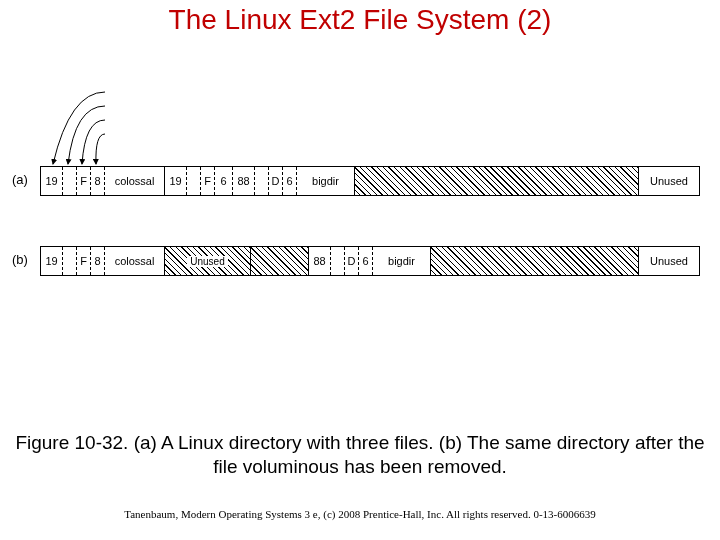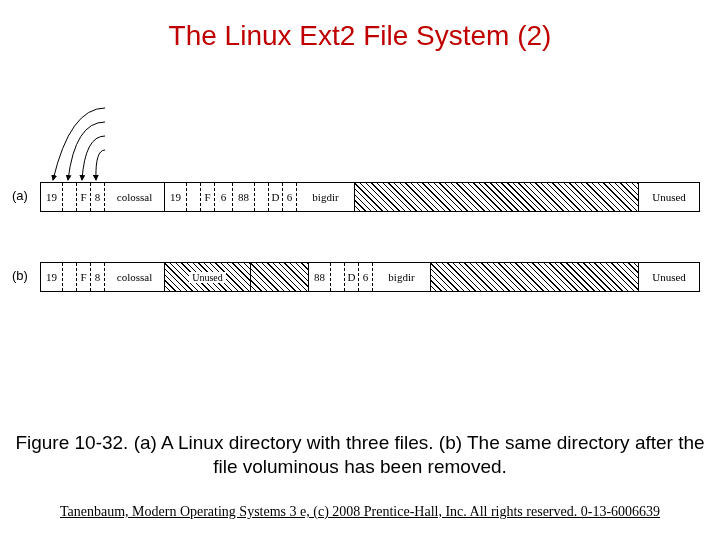--- a/index.html
+++ b/index.html
@@ -9,21 +9,21 @@
     height: 540px;
     font-family: Arial, Helvetica, sans-serif;
     background: #fff;
     position: relative;
     overflow: hidden;
   }
   .title {
     color: #c00000;
     font-size: 28px;
     text-align: center;
-    margin-top: 20px;
+    margin-top: 4px;
     font-weight: normal;
   }
   .diagram-area {
     position: relative;
     margin-top: 50px;
     height: 260px;
   }
   .field-labels {
     position: absolute;
     top: 0;
@@ -52,21 +52,20 @@
     font-size: 11px;
   }
   .cell {
     border-right: 1px dashed #000;
     display: flex;
     align-items: center;
     justify-content: center;
     padding: 0 2px;
     white-space: nowrap;
     box-sizing: border-box;
-    font-family: Liberation Serif, serif;
   }
   .cell.solid { border-right: 1.5px solid #000; }
   .cell.last { border-right: none; }
   .hatched {
     background: repeating-linear-gradient(
       45deg, #fff, #fff 3px, #000 3px, #000 4px
     );
     position: relative;
   }
   .hatched span {
@@ -81,24 +80,23 @@
     right: 15px;
     font-size: 19px;
     line-height: 1.3;
     text-align: center;
   }
   .credit {
     position: absolute;
     bottom: 20px;
     left: 0;
     right: 0;
-    font-size: 14px;
+    font-size: 11px;
     font-family: "Times New Roman", serif;
     text-align: center;
-    text-decoration: underline;
   }
 </style>
 </head>
 <body>
 
 <h1 class="title">The Linux Ext2 File System (2)</h1>
 
 <div class="diagram-area">
 
 

